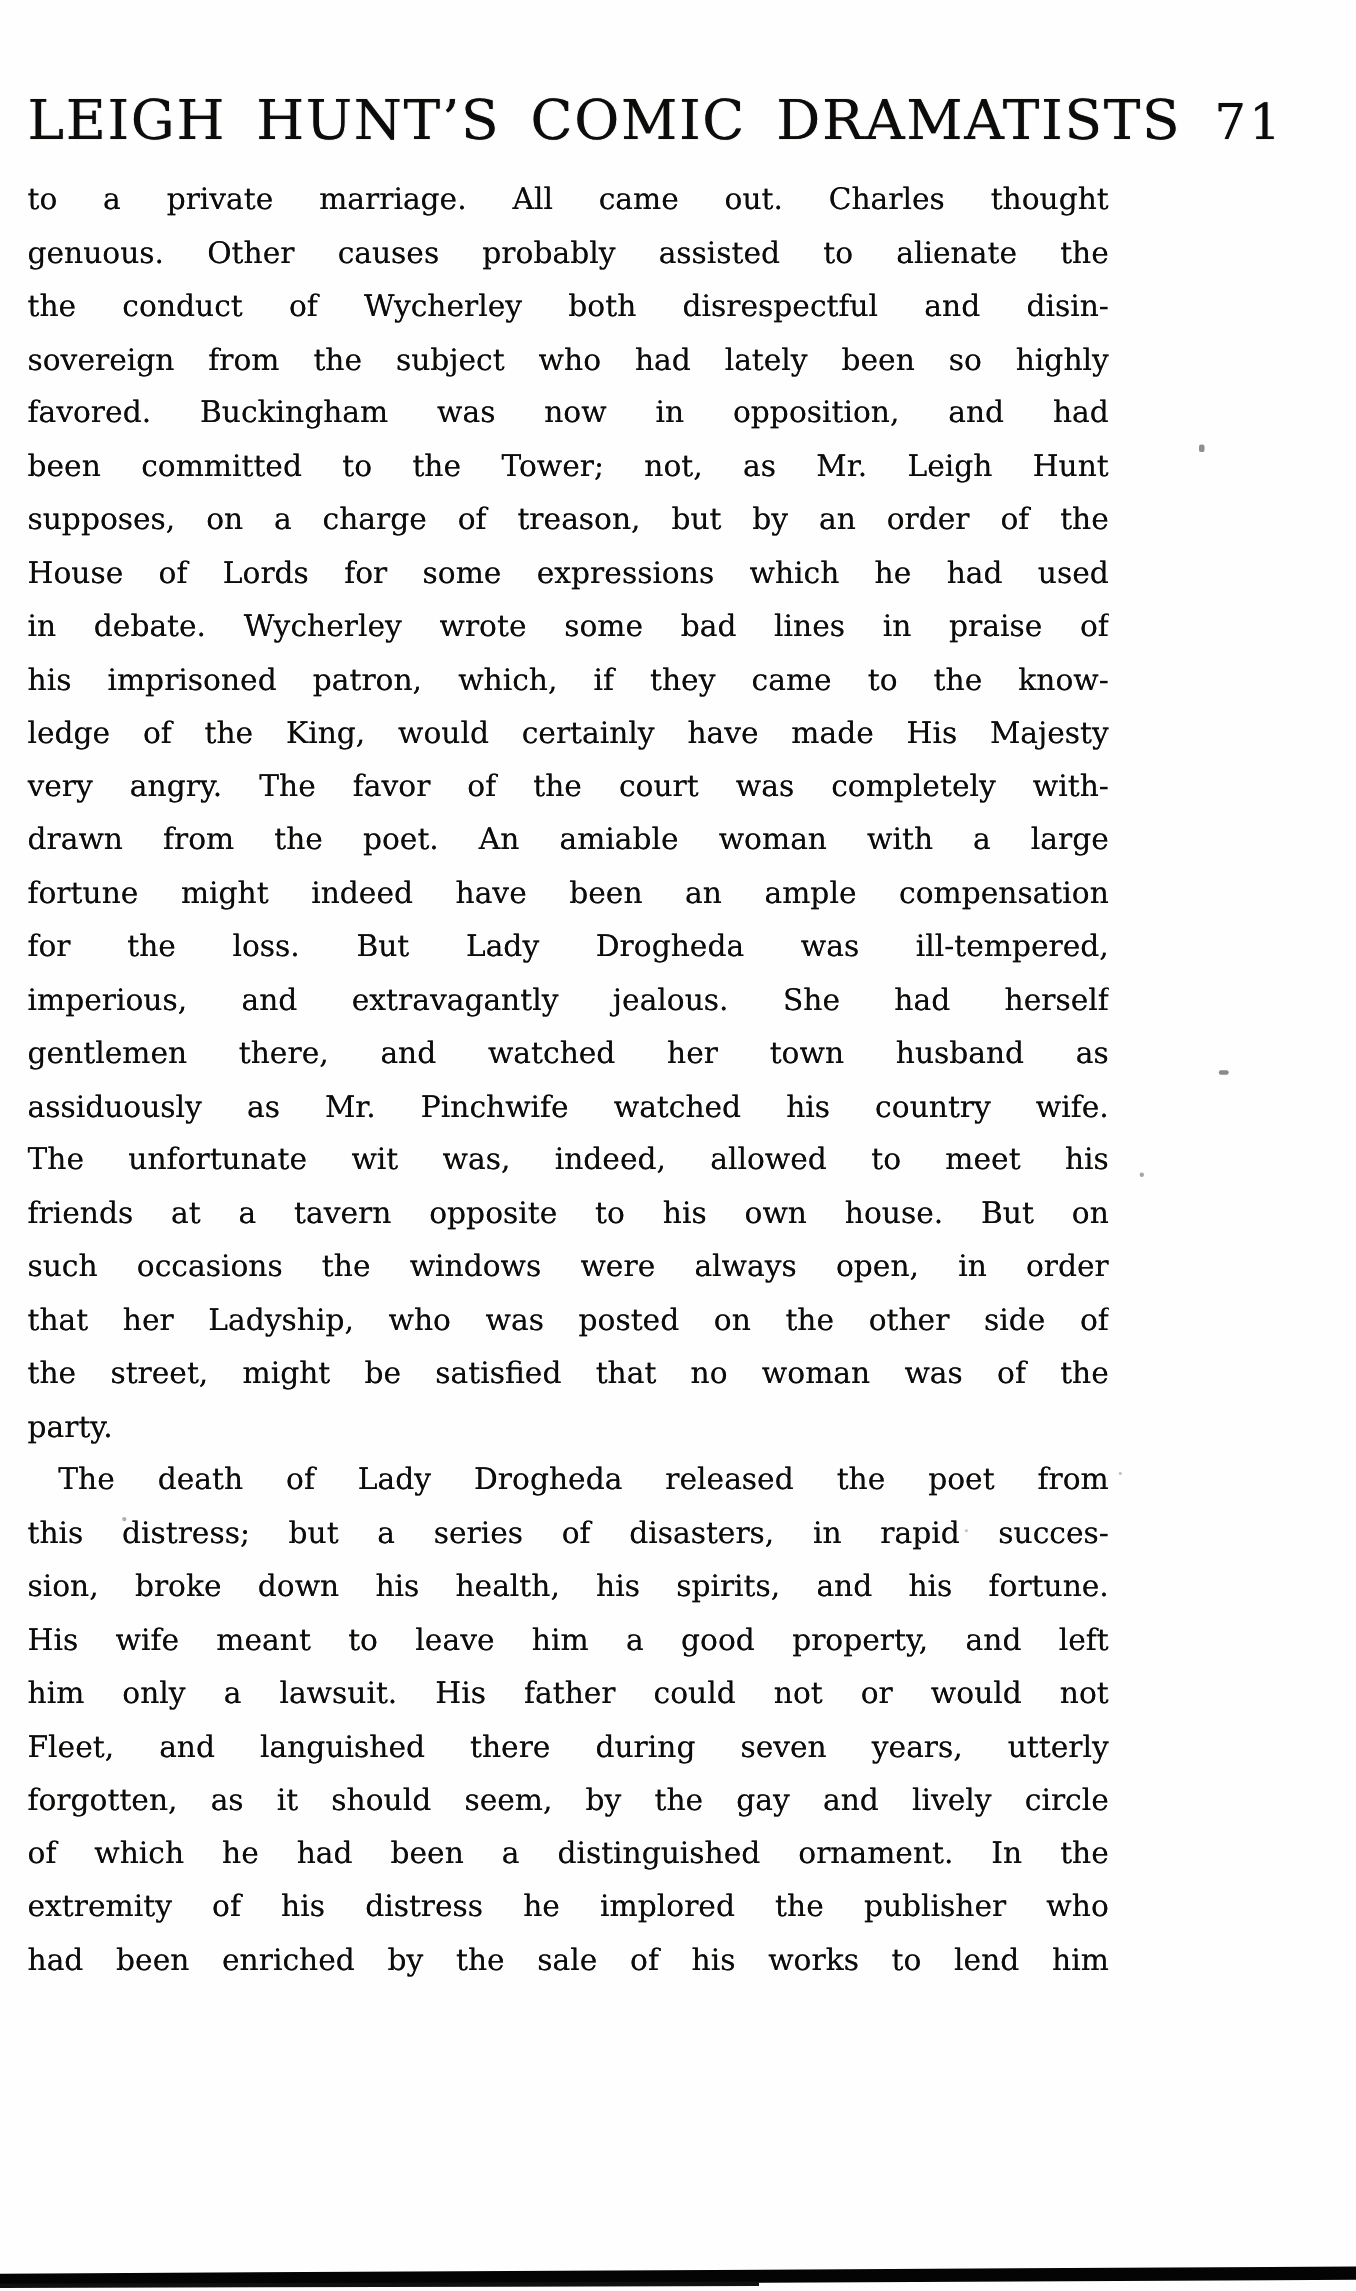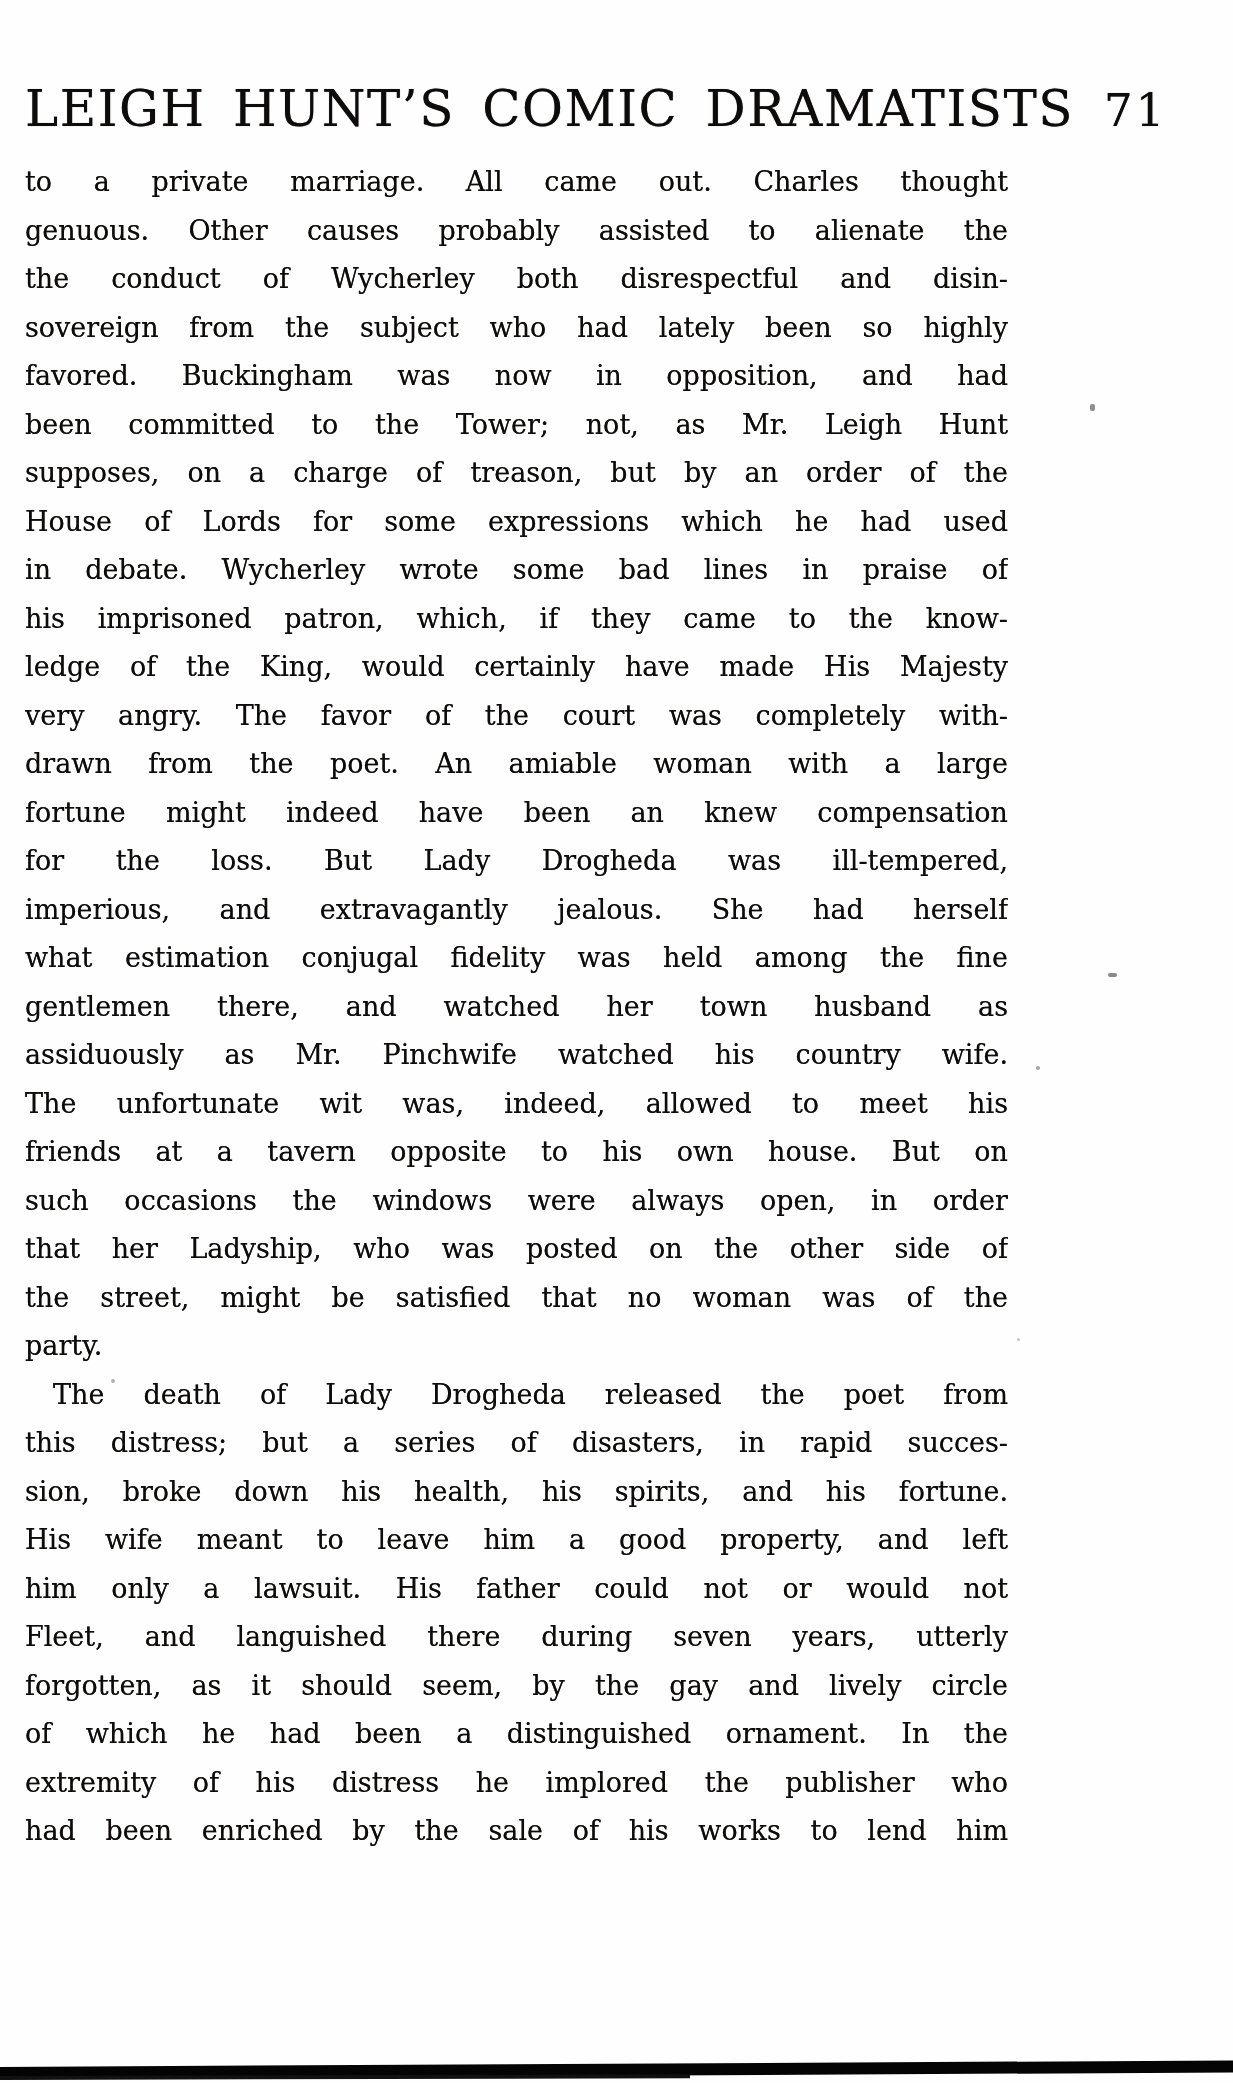--- a/index.html
+++ b/index.html
@@ -109,24 +109,23 @@
         <div class="line">sovereign from the subject who had lately been so highly</div>
         <div class="line">favored. Buckingham was now in opposition, and had</div>
         <div class="line">been committed to the Tower; not, as Mr. Leigh Hunt</div>
         <div class="line">supposes, on a charge of treason, but by an order of the</div>
         <div class="line">House of Lords for some expressions which he had used</div>
         <div class="line">in debate. Wycherley wrote some bad lines in praise of</div>
         <div class="line">his imprisoned patron, which, if they came to the know-</div>
         <div class="line">ledge of the King, would certainly have made His Majesty</div>
         <div class="line">very angry. The favor of the court was completely with-</div>
         <div class="line">drawn from the poet. An amiable woman with a large</div>
-        <div class="line">fortune might indeed have been an knew compensation</div>
+        <div class="line">fortune might indeed have been an ample compensation</div>
         <div class="line">for the loss. But Lady Drogheda was ill-tempered,</div>
         <div class="line">imperious, and extravagantly jealous. She had herself</div>
-        <div class="line">what estimation conjugal fidelity was held among the fine</div>
         <div class="line">gentlemen there, and watched her town husband as</div>
         <div class="line">assiduously as Mr. Pinchwife watched his country wife.</div>
         <div class="line">The unfortunate wit was, indeed, allowed to meet his</div>
         <div class="line">friends at a tavern opposite to his own house. But on</div>
         <div class="line">such occasions the windows were always open, in order</div>
         <div class="line">that her Ladyship, who was posted on the other side of</div>
         <div class="line">the street, might be satisfied that no woman was of the</div>
         <div class="line short">party.</div>
       </div>
       <div class="paragraph">

